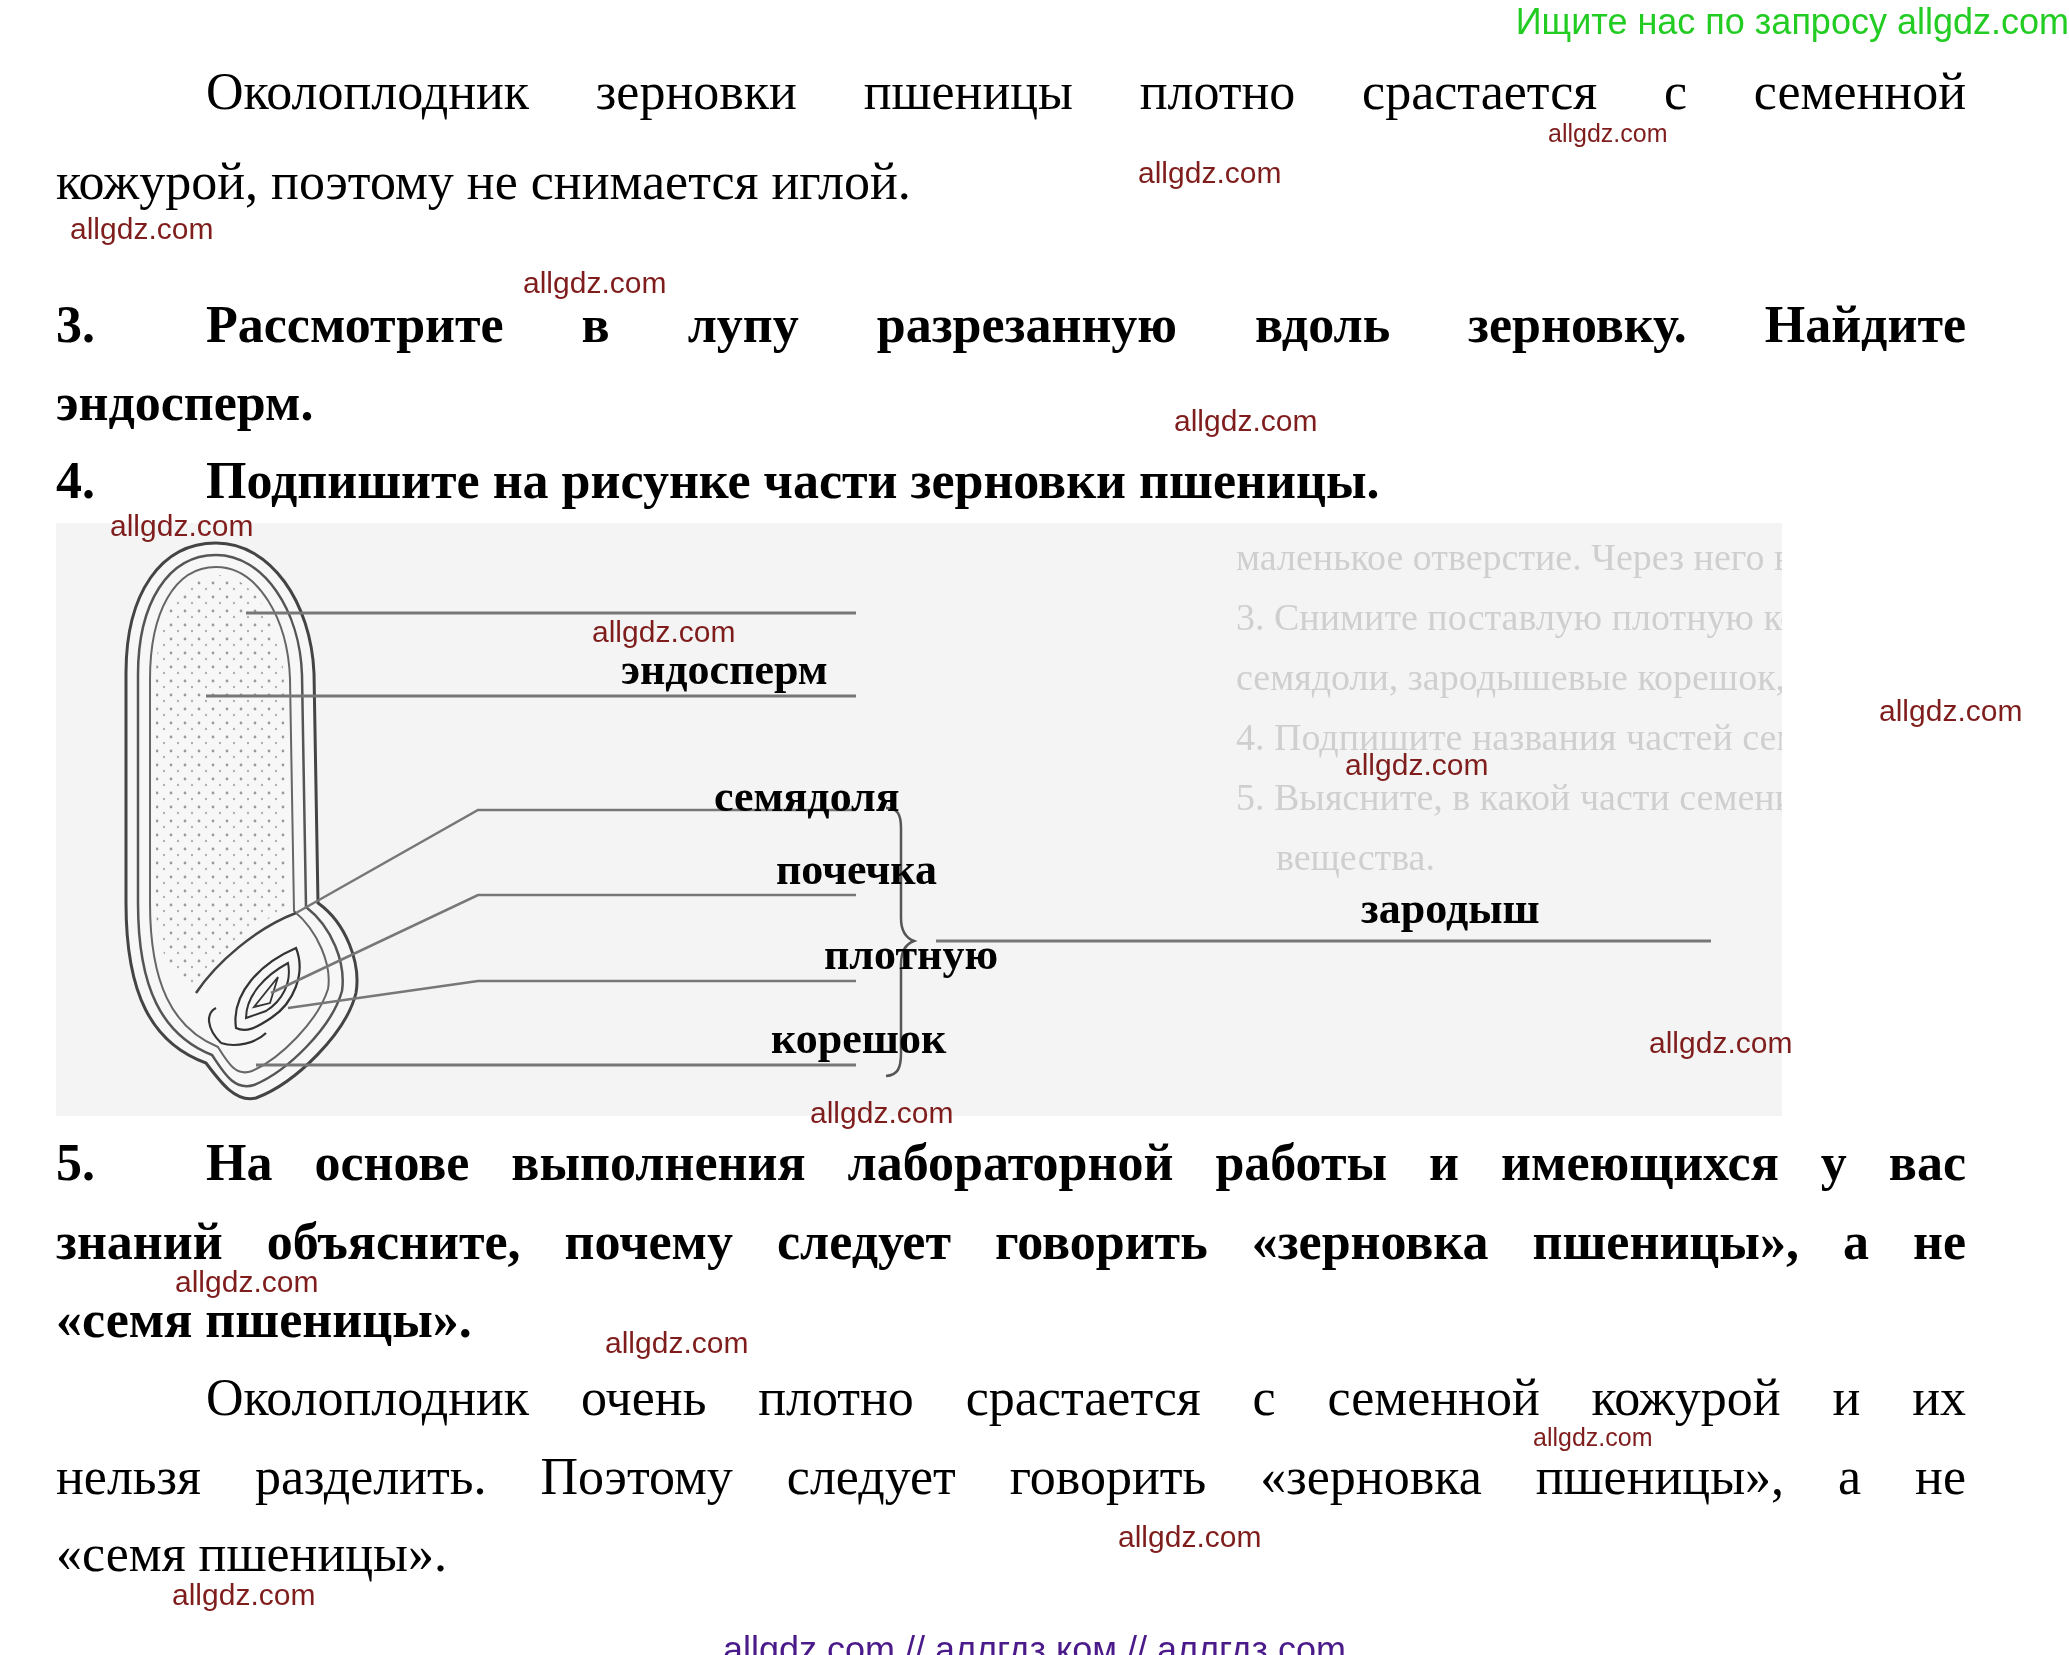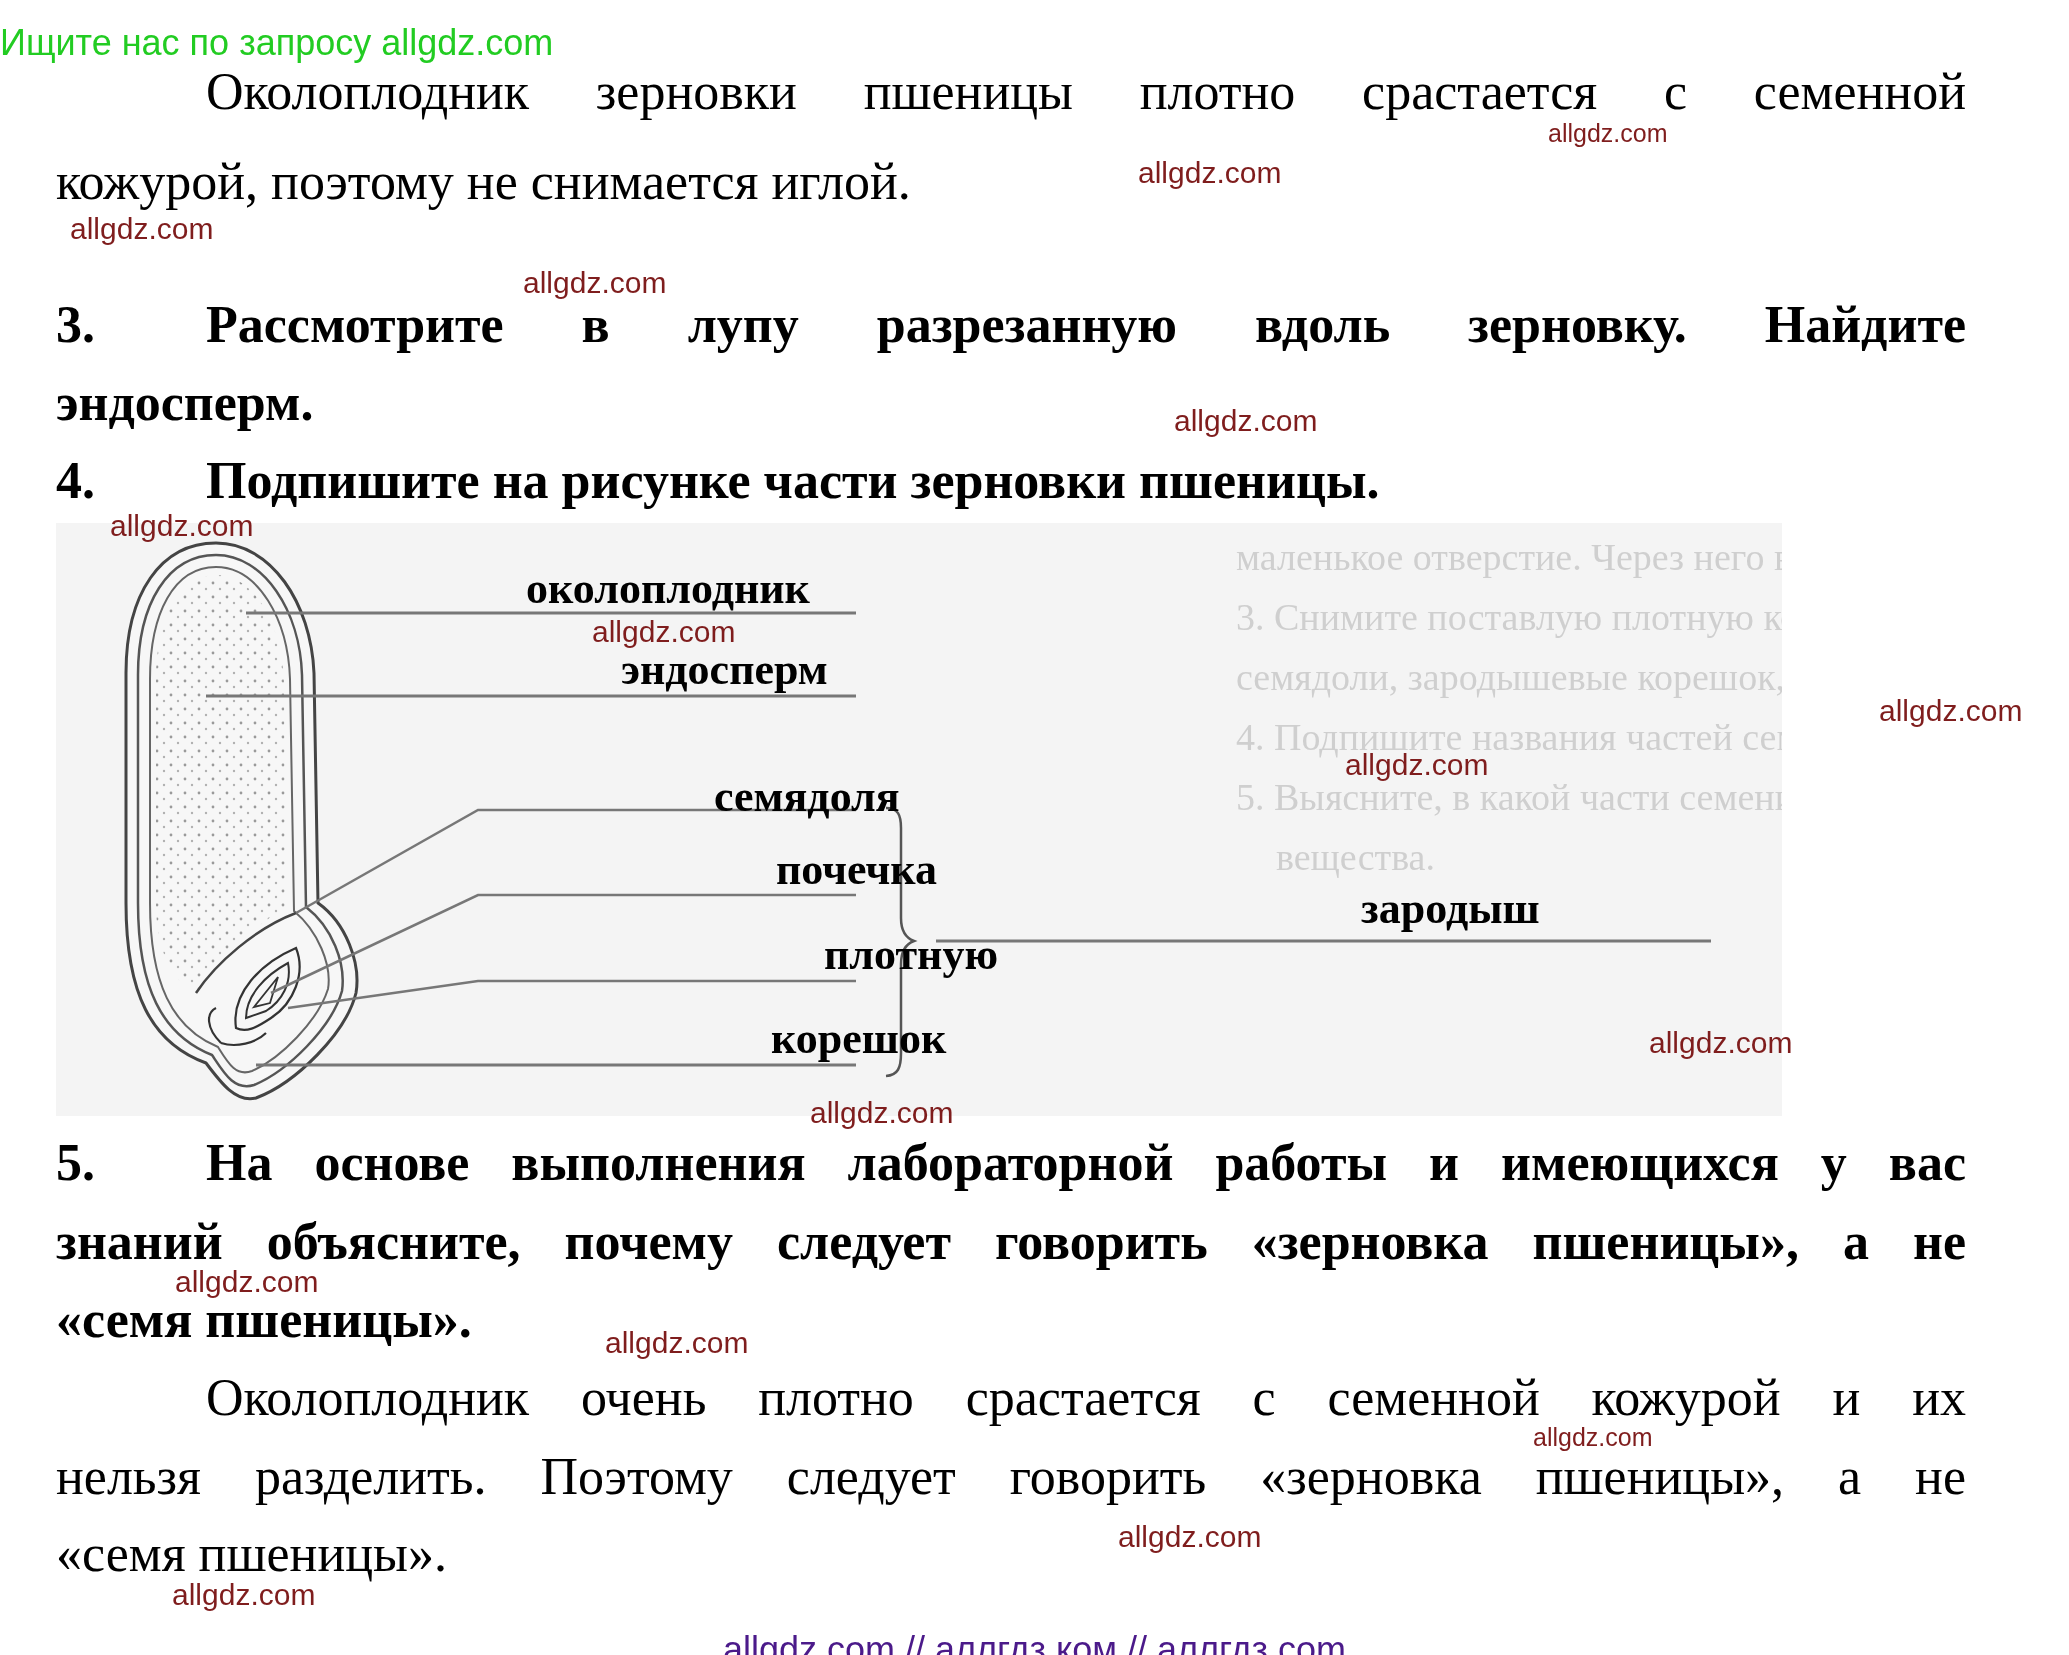--- a/index.html
+++ b/index.html
@@ -1,18 +1,18 @@
 <!DOCTYPE html>
 <html><head>
 <meta charset="utf-8">
 <style>
   html, body { margin: 0; padding: 0; background: #ffffff; }
   body { width: 2069px; height: 1655px; position: relative; overflow: hidden; font-family: "Liberation Serif", serif; color: #000; }
   .abs { position: absolute; white-space: nowrap; }
-  .header-banner { left: 0; width: 2069px; top: 0; text-align: left; font-family: "Liberation Sans", sans-serif; font-size: 36px; color: #22cc22; line-height: 44px; margin-top: 21px; }
+  .header-banner { left: 0; width: 2069px; top: 0; text-align: right; font-family: "Liberation Sans", sans-serif; font-size: 36px; color: #22cc22; line-height: 44px; }
   .para { font-size: 52px; line-height: 60px; }
   .justify-line { position: absolute; left: 56px; width: 1910px; text-align: justify; text-align-last: justify; white-space: nowrap; }
   .bold { font-weight: bold; }
   .wm { font-family: "Liberation Sans", sans-serif; font-size: 30px; color: #7f1d1d; line-height: 34px; }
   .wm-small { font-size: 25px; }
   .num { position: absolute; left: 56px; font-weight: bold; font-size: 52px; line-height: 60px; }
   .diagram { position: absolute; left: 56px; top: 523px; width: 1726px; height: 593px; background: #f4f4f4; overflow: hidden; }
   .ghost { position: absolute; font-family: "Liberation Serif", serif; font-size: 38px; color: #cfcfcf; white-space: nowrap; }
   .label { position: absolute; font-family: "Liberation Serif", serif; font-weight: bold; font-size: 44px; white-space: nowrap; color: #000; }
   .footer { left: 0; width: 2069px; top: 1628px; text-align: center; font-family: "Liberation Sans", sans-serif; font-size: 36px; color: #4b1a8a; line-height: 44px; }
@@ -73,21 +73,20 @@
     <polyline points="240,390 422,287 800,287" fill="none" stroke="#777" stroke-width="2.5"></polyline>
     <polyline points="215,470 422,372 800,372" fill="none" stroke="#777" stroke-width="2.5"></polyline>
     <polyline points="232,485 422,458 800,458" fill="none" stroke="#777" stroke-width="2.5"></polyline>
     <line x1="200" y1="542" x2="800" y2="542" stroke="#777" stroke-width="3"></line>
 
     <path d="M830,285 C842,285 845,292 845,305 L845,395 C845,408 850,415 858,418 C850,421 845,428 845,441 L845,530 C845,545 842,552 830,553" fill="none" stroke="#555" stroke-width="2.5"></path>
 
     <line x1="880" y1="418" x2="1655" y2="418" stroke="#777" stroke-width="3"></line>
   </svg>
 
-  <div class="label" style="left:470px; top:40px;">околоплодник</div>
   <div class="label" style="left:565px; top:121px;">эндосперм</div>
   <div class="label" style="left:658px; top:248px;">семядоля</div>
   <div class="label" style="left:720px; top:321px;">почечка</div>
   <div class="label" style="left:768px; top:406px;">плотную</div>
   <div class="label" style="left:715px; top:490px;">корешок</div>
   <div class="label" style="left:1305px; top:360px;">зародыш</div>
 </div>
 
 <div class="para bold">
   <div class="num" style="top:1133px;">5.</div>

